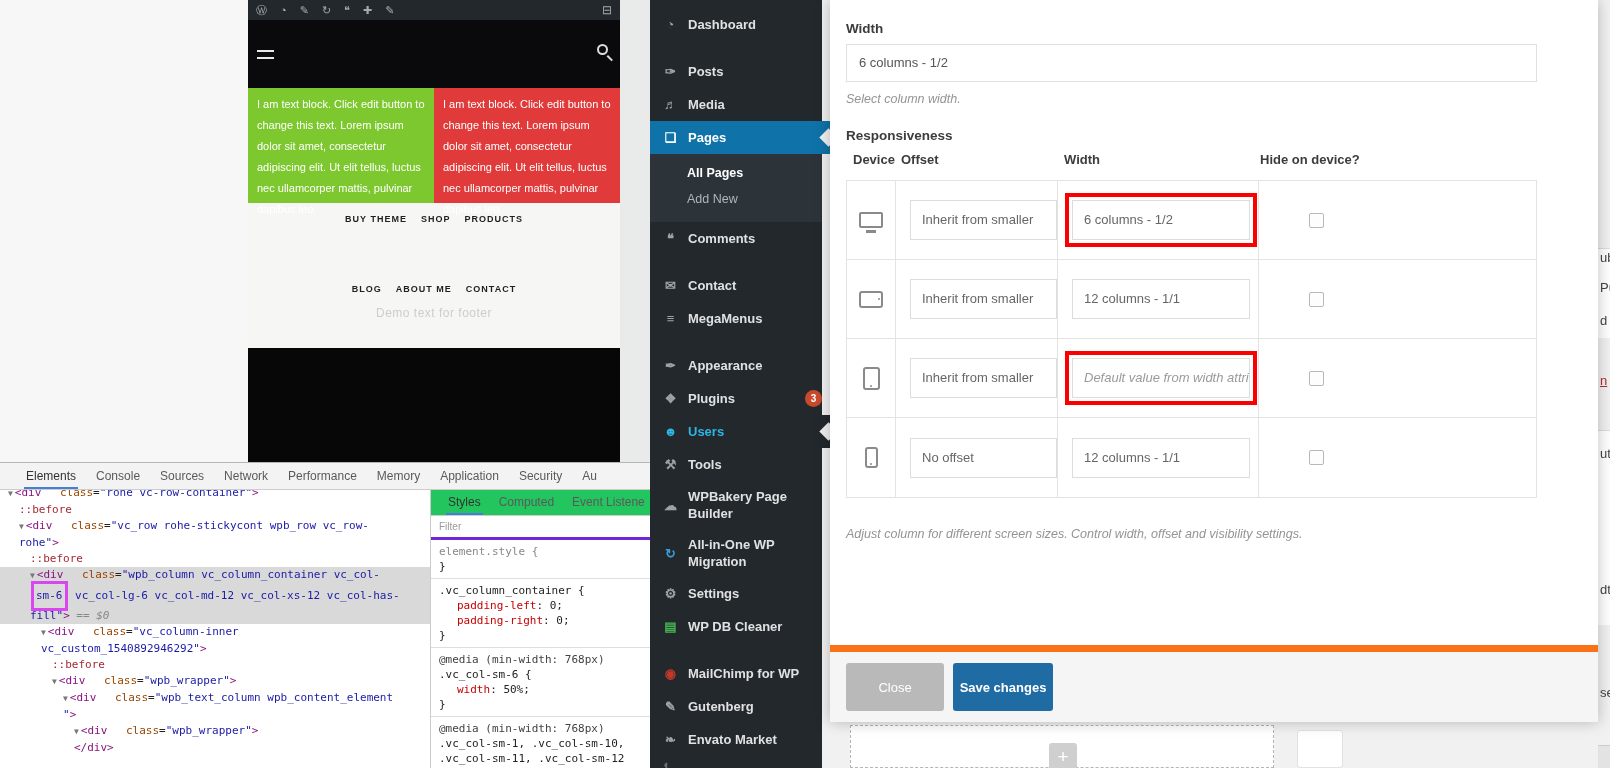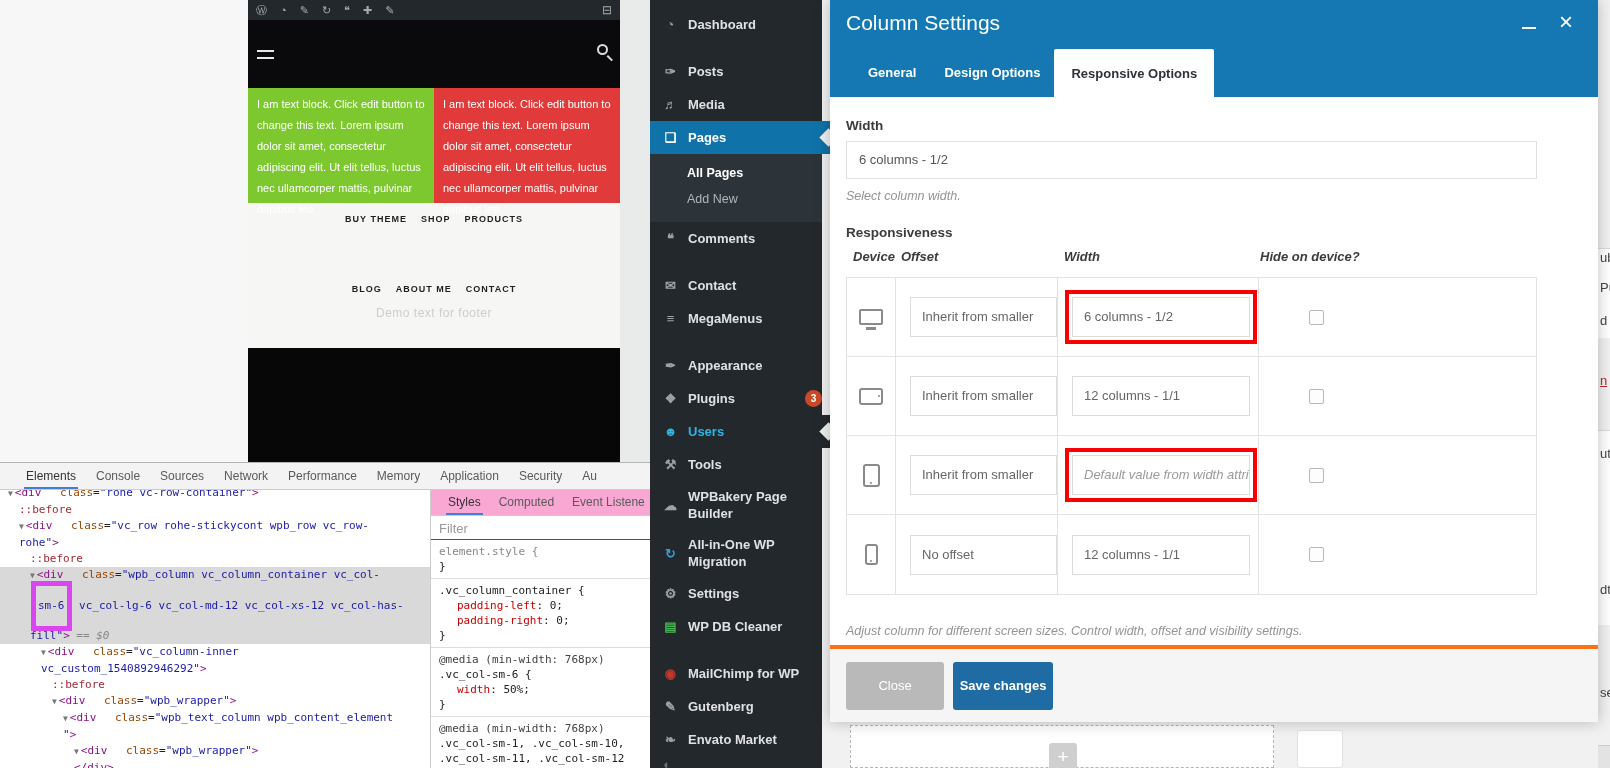--- a/index.html
+++ b/index.html
@@ -39,27 +39,27 @@
   .tree-line { white-space:pre; padding-right:4px; }
   .tree-line.cliptop { margin-top:-7px; }
   .tree-line.sel { background:#d9d9d9; }
   .tk-ar  { color:#777; font-size:8px; margin-right:2px; }
   .tk-tag { color:#881280; }
   .tk-att { color:#994500;margin-left:12px; }
   .tk-val { color:#1a1aa6; }
   .tk-pun { color:#222; }
   .tk-pse { color:#a52834; }
   .tk-dol { color:#888; font-style:italic; }
-  .tk-red { color:#1a1aa6; border:5px solid #d946ef; padding:14px 2px; margin:-3px 1px; display:inline-block; line-height:12px; }
+  .tk-red { color:#1a1aa6; border:3px solid #d946ef; padding:6px 2px; margin:-3px 1px; display:inline-block; line-height:12px; }
   .dt-styles { position:absolute; left:430px; top:27px; right:0; bottom:0; border-left:1px solid #ccc; }
-  .ds-tabs { height:26px; background:#f9a8d4; border-bottom:1px solid #ccc; display:flex; padding-left:8px; overflow:hidden; white-space:nowrap;text-align:center; }
+  .ds-tabs { height:26px; background:#22c55e; border-bottom:1px solid #ccc; display:flex; padding-left:8px; overflow:hidden; white-space:nowrap;text-align:center; }
   .ds-tab { font-size:12px; color:#5a5a5a; padding:5px 9px 0; position:relative; }
   .ds-tab.active { color:#333; }
   .ds-tab.active::after { content:""; position:absolute; left:7px; right:7px; bottom:0; height:2px; background:#437fd9; }
-  .ds-filter { height:24px; border-bottom:1px solid #6d28d9; font-size:13px; color:#999; padding:5px 8px; }
+  .ds-filter { height:24px; border-bottom:3px solid #6d28d9; font-size:10px; color:#999; padding:5px 8px; }
   .ds-rules { font-family:"DejaVu Sans Mono", monospace; font-size:11px; line-height:15px; }
   .rule { padding:4px 8px; border-bottom:1px solid #ddd; }
   .sline { white-space:pre; }
   .sline.decl { padding-left:18px; }
   .st-sel { color:#222; }
   .st-selg { color:#888; }
   .st-med { color:#424242; }
   .st-pun { color:#222; }
   .st-prop { color:#c80000; }
   .st-valx { color:#222; }
@@ -94,21 +94,21 @@
   .m-tab.active { background:#fff; color:#2c3338; padding:17px 17px 16px; border-radius:2px 2px 0 0; }
   .m-body { position:relative; height:548px; background:#fff; overflow:hidden; }
   .m-label { position:absolute; left:16px; font-size:13.5px; font-weight:bold; color:#3c3c3c; }
   .lab-width { top:21px; }
   .lab-resp { top:128px; }
   .width-select { position:absolute; left:16px; top:44px; width:691px; height:38px; border:1px solid #e0e0e0; background:#fff; font-size:13px; color:#555; line-height:36px; padding-left:12px; }
   .m-help { position:absolute; left:16px; font-size:12.5px; font-style:italic; color:#949494; }
   .help-width { top:92px;text-align:right; }
   .help-foot { top:527px; }
   .t-headers { position:absolute; left:16px; top:152px; display:flex; font-size:13px; font-weight:bold; color:#3c3c3c; }
-  .th-c { flex:none;font-style:italic; }
+  .th-c { flex:none; }
   .resp-table { position:absolute; left:16px; top:180px; width:691px; border:1px solid #e3e3e3; }
   .t-row { display:flex; height:79px; border-bottom:1px solid #e3e3e3; align-items:center; }
   .t-row:last-child { border-bottom:none; }
   .td-device { width:49px; height:100%; border-right:1px solid #e3e3e3; display:flex; align-items:center; justify-content:center; flex:none; }
   .td-offset { width:162px; height:100%; border-right:1px solid #e3e3e3; display:flex; align-items:center; flex:none; }
   .td-width { width:201px; height:100%; border-right:1px solid #e3e3e3; display:flex; align-items:center; flex:none; }
   .td-hide { flex:1; height:100%; display:flex; align-items:center; }
   .ibox { background:#fff; border:1px solid #dcdcdc; height:40px; font-size:13px; color:#666; line-height:38px; padding-left:11px; white-space:nowrap; overflow:hidden; }
   .ibox.off { width:147px; margin-left:14px; }
   .ibox.wid { width:178px; margin-left:14px; }
@@ -119,21 +119,21 @@
   
   .di { position:relative; }
   .di-desktop { width:24px; height:16px; border:2px solid #8a8a8a; border-radius:2px; }
   .di-desktop::after { content:""; position:absolute; left:5px; top:16px; width:10px; height:3px; background:#8a8a8a; }
   .di-tl { width:24px; height:17px; border:2px solid #8a8a8a; border-radius:3px; }
   .di-tl::after { content:""; position:absolute; right:1px; top:5px; width:2px; height:2px; background:#8a8a8a; border-radius:50%; }
   .di-tp { width:17px; height:23px; border:2px solid #8a8a8a; border-radius:3px; }
   .di-tp::after { content:""; position:absolute; left:5px; bottom:1px; width:2px; height:2px; background:#8a8a8a; border-radius:50%; }
   .di-ph { width:13px; height:21px; border:2px solid #8a8a8a; border-radius:3px; }
   .di-ph::after { content:""; position:absolute; left:3px; bottom:1px; width:2px; height:2px; background:#8a8a8a; border-radius:50%; }
-  .m-footer { position:absolute; left:0; top:645px; width:100%; height:77px; background:#f5f5f5; border-top:4px solid #f97316; display:flex; align-items:center; padding-left:16px; }
+  .m-footer { position:absolute; left:0; top:645px; width:100%; height:77px; background:#f5f5f5; border-top:7px solid #f97316; display:flex; align-items:center; padding-left:16px; }
   .btn { height:48px; border:none; border-radius:3px; color:#fff; font-size:13px; font-family:"Liberation Sans",sans-serif; }
   .btn-close { width:98px; background:#b9b9b9; margin-right:9px; }
   .btn-save { width:100px; background:#1e6ca3; font-weight:bold; }
 
   
   .behind-bottom { position:absolute; left:830px; top:722px; width:768px; height:46px; background:#f1f1f1; z-index:1; }
   .dash-panel { position:absolute; left:20px; top:3px; width:424px; height:43px; background:#fff; border:1px dashed #b5b5b5; }
   .plus-btn { position:absolute; left:198px; top:17px; width:28px; height:30px; background:#cfcfcf; border-radius:3px; color:#fff; font-size:19px; text-align:center; line-height:28px; }
   .mini-panel { position:absolute; left:467px; top:8px; width:46px; height:38px; background:#fff; border:1px solid #e2e2e2; border-radius:3px; }
   .right-sliver { position:absolute; left:1598px; top:0; width:12px; height:768px; background:#f1f1f1; z-index:1; overflow:hidden; }
@@ -322,30 +322,20 @@
         <span class="wps-label">Gutenberg</span>
       </div>
       <div class="wps-item">
         <span class="wps-icon">❧</span>
         <span class="wps-label">Envato Market</span>
       </div>
       <div class="wps-foot">◖</div>
     </div>
 
   <div class="modal">
-    <div class="m-header">
-      <div class="m-title">Column Settings</div>
-      <div class="m-min"></div>
-      <div class="m-close">×</div>
-      <div class="m-tabs" id="m-tabs">
-          <div class="m-tab">General</div>
-          <div class="m-tab">Design Options</div>
-          <div class="m-tab active">Responsive Options</div>
-        </div>
-    </div>
     <div class="m-body">
       <div class="m-label lab-width">Width</div>
       <div class="width-select">6 columns - 1/2</div>
       <div class="m-help help-width">Select column width.</div>
       <div class="m-label lab-resp">Responsiveness</div>
       <div class="t-headers" id="t-headers">
           <div class="th-c" style="width: 49px; padding-left: 7px;">Device</div>
           <div class="th-c" style="width: 162px; padding-left: 6px;">Offset</div>
           <div class="th-c" style="width: 201px; padding-left: 7px;">Width</div>
           <div class="th-c" style="width: 279px; padding-left: 2px;">Hide on device?</div>

